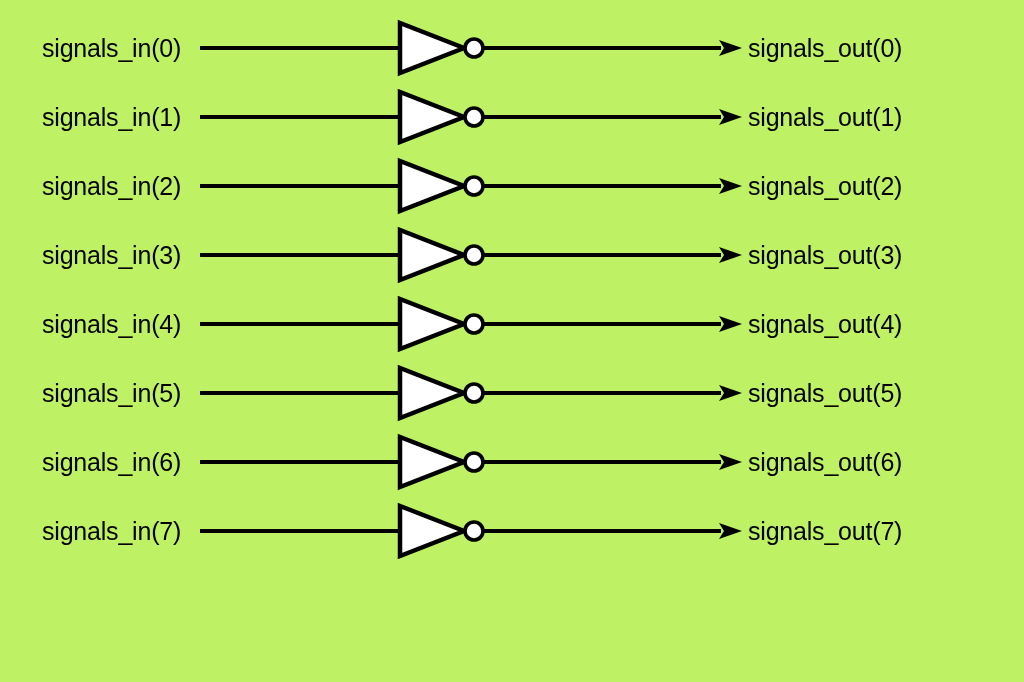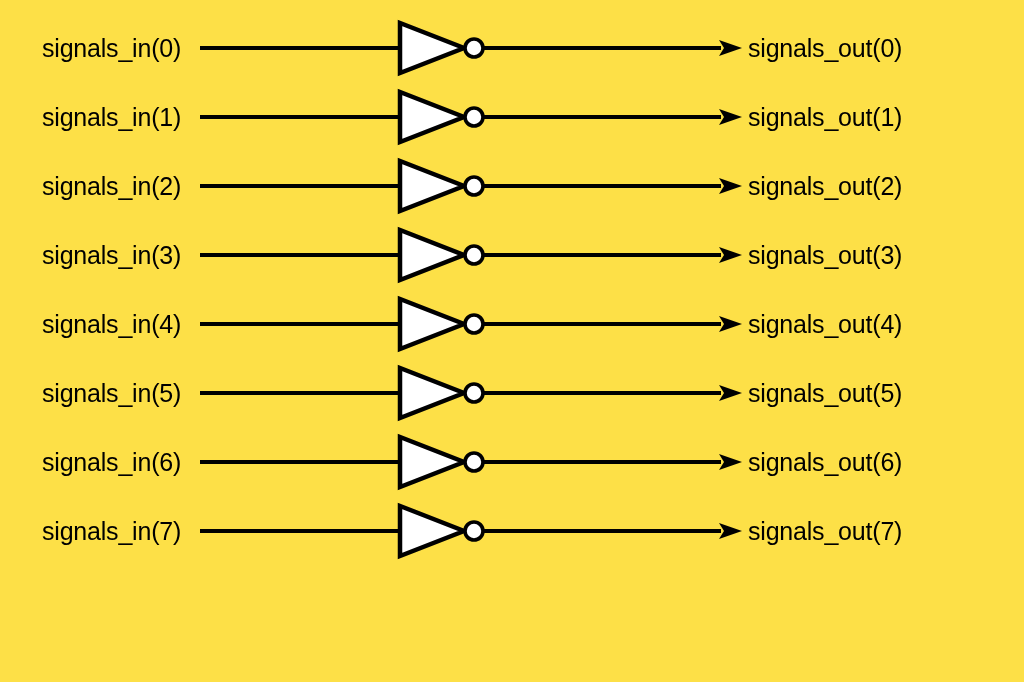--- a/index.html
+++ b/index.html
@@ -5,21 +5,21 @@
 <style>
   html, body {
     margin: 0;
     padding: 0;
     background: #ffffff;
   }
   #canvas {
     position: relative;
     width: 1024px;
     height: 682px;
-    background: #fde047;
+    background: #bef264;
     overflow: hidden;
     font-family: "Liberation Sans", sans-serif;
   }
   .diagram-svg {
     display: block;
     width: 1024px;
     height: 682px;
   }
   .sig-label {
     font-family: "Liberation Sans", sans-serif;

